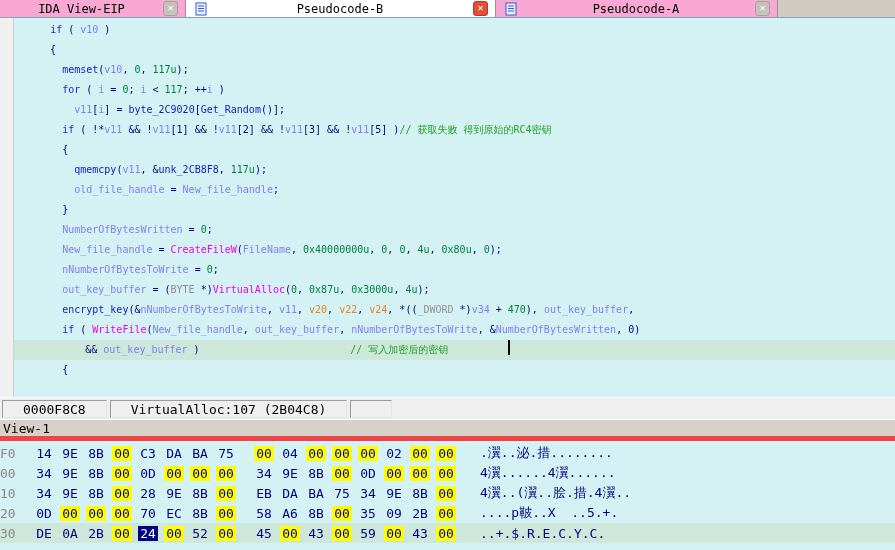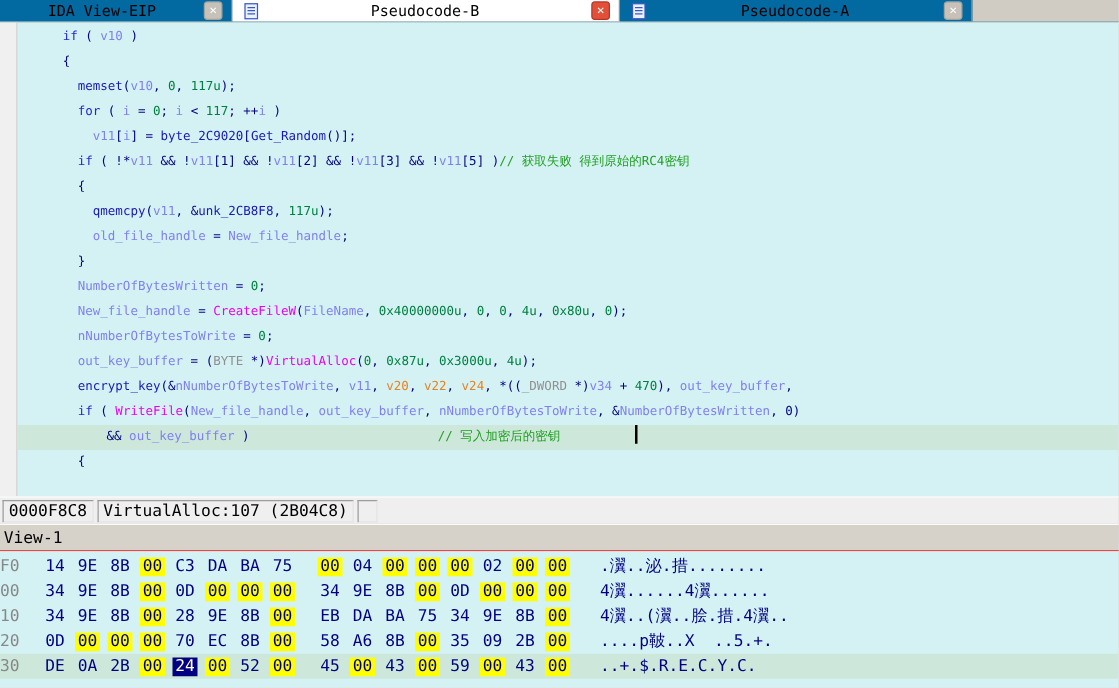--- a/index.html
+++ b/index.html
@@ -5,21 +5,21 @@
   html,body{margin:0;padding:0;}
   .screen{
     position:relative;width:895px;height:550px;overflow:hidden;
     background:#D4D0C8;
     font-family:"DejaVu Sans Mono","Liberation Mono",monospace;
   }
   
   .tabbar{display:flex;height:17px;background:#D0CCC4;border-bottom:1px solid #7FA8B4;}
   .tab{
     display:flex;align-items:center;height:17px;box-sizing:border-box;
-    border-right:1px solid #97938B;background:#0369a1;
+    border-right:1px solid #97938B;background:#f9a8d4;
     font-size:12px;color:#000;overflow:hidden;flex:0 0 auto;
   }
   .tab.active{background:#FFFFFF;}
   .tab .tabicon{margin-left:9px;display:flex;align-items:center;}
   .tab .tablabel{flex:1;text-align:center;white-space:nowrap;overflow:hidden;}
   .tabclose{
     width:13px;height:13px;margin-right:7px;border-radius:3px;flex:0 0 auto;
     display:flex;align-items:center;justify-content:center;
     font-size:8px;line-height:1;color:#fff;font-family:"DejaVu Sans",sans-serif;
   }
@@ -40,28 +40,28 @@
   .n{color:var(--number);}
   .c{color:var(--comment);margin-top:26px;}
   .t{color:var(--type);}
   .cursor{display:inline-block;width:2px;height:15px;background:#000;vertical-align:text-bottom;}
   
   .statusbar{
     height:22px;background:#EFEFEF;border-top:1px solid #FFFFFF;box-sizing:border-box;
     display:flex;align-items:center;padding:0 2px;gap:3px;font-size:13px;color:#000;
   }
   .scell{
-    height:18px;line-height:17px;box-sizing:border-box;padding:0 4px;white-space:nowrap;
+    height:18px;line-height:17px;box-sizing:border-box;padding:0 20px;white-space:nowrap;
     border:1px solid;border-color:#9C9C9C #E4E4E4 #E4E4E4 #9C9C9C;background:#EFEFEF;
   }
   .scell.empty{width:16px;}
   
   .viewbar{
     height:22px;background:#D6D2CA;box-sizing:border-box;
-    border-top:1px solid #FBFBF9;border-bottom:1px solid #ef4444;
+    border-top:1px solid #FBFBF9;border-bottom:5px solid #ef4444;
     display:flex;align-items:center;padding-left:3px;font-size:13px;color:#000;
   }
   
   .hexwrap{height:126px;background:var(--code-bg);padding-top:2px;box-sizing:border-box;overflow:hidden;font-size:13px;}
   .hexrow{height:20px;display:flex;align-items:center;white-space:pre;}
   .hexrow.current{background:var(--current-line);}
   .haddr{width:24px;flex:0 0 auto;color:var(--hex-addr);overflow:hidden;}
   .hbytes{display:flex;margin-left:10px;flex:0 0 auto;}
   .hbyte{display:inline-block;width:20px;margin-right:6px;text-align:center;color:var(--hex-byte);}
   .hbyte.yellow{background:var(--highlight-yellow);}

